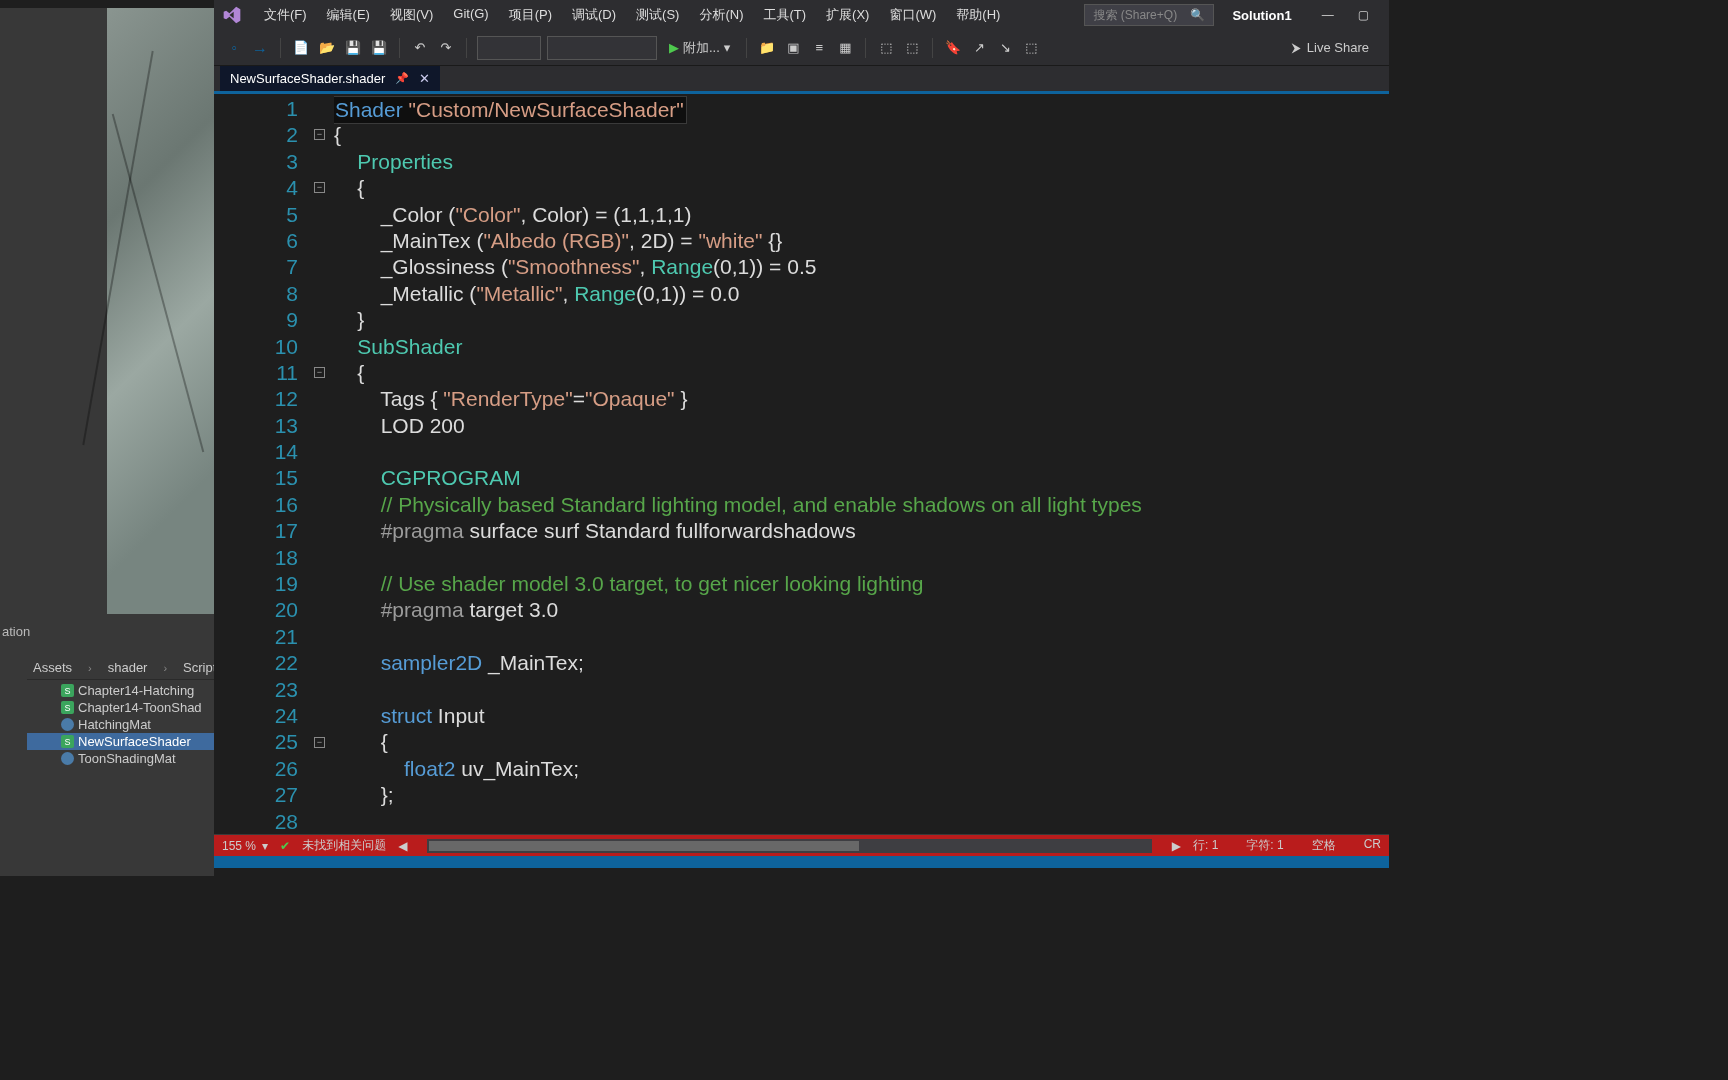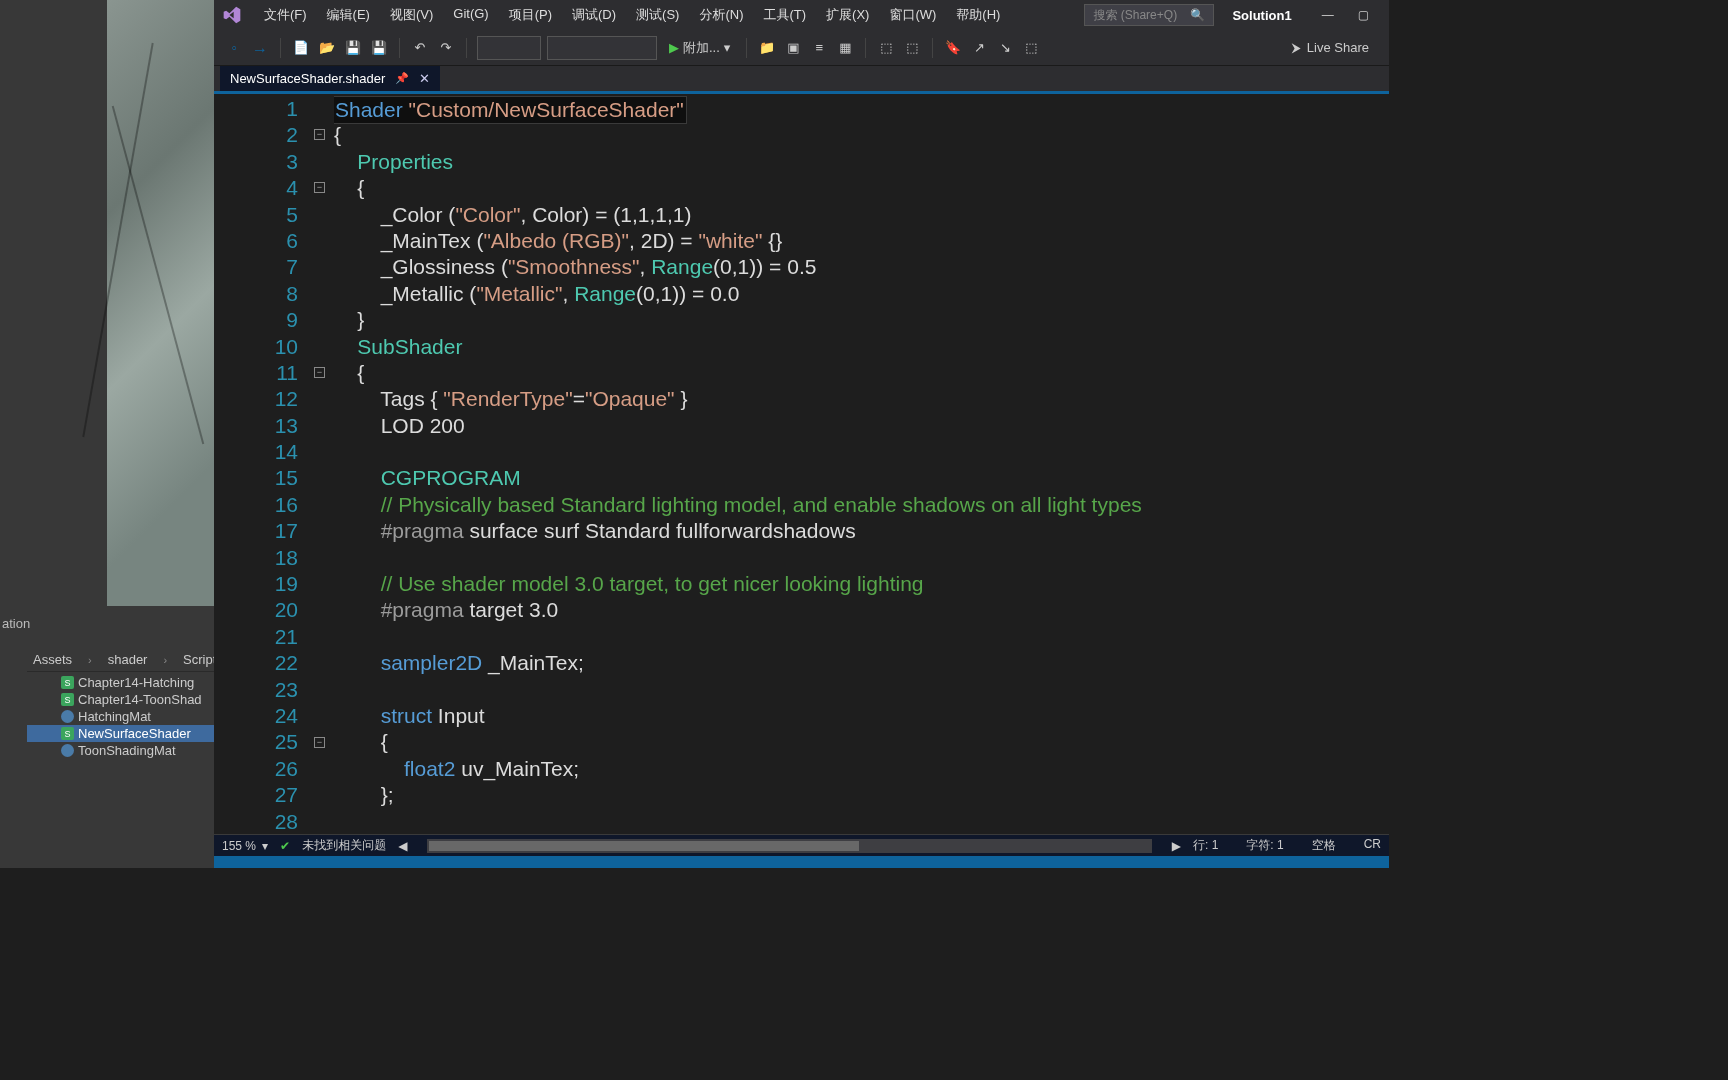--- a/index.html
+++ b/index.html
@@ -1,19 +1,19 @@
 <!DOCTYPE html>
 <html><head>
 <meta charset="utf-8">
 <style>
 * { margin: 0; padding: 0; box-sizing: border-box; font-family: "Segoe UI", sans-serif; }
 body { background: #1e1e1e; width: 1728px; height: 1080px; overflow: hidden; position: relative; }
 
 
-.left-unity { position: absolute; left: 0; top: 0; width: 214px; height: 868px; background: #383838; }
+.left-unity { position: absolute; left: 0; top: 8px; width: 214px; height: 868px; background: #383838; }
 .unity-viewport { position: absolute; left: 107px; top: 0; width: 107px; height: 606px; background: linear-gradient(135deg, #8a9590 0%, #6b7772 30%, #9ba8a2 55%, #778580 80%); }
 .unity-viewport::before, .unity-viewport::after { content: ""; position: absolute; background: rgba(0,0,0,0.3); }
 .unity-viewport::before { left: 10px; top: 40px; width: 2px; height: 400px; transform: rotate(10deg); }
 .unity-viewport::after { left: 50px; top: 100px; width: 2px; height: 350px; transform: rotate(-15deg); }
 .unity-label { position: absolute; left: 0; top: 612px; color: #bbb; font-size: 13px; padding: 4px 2px; }
 .unity-project { position: absolute; left: 27px; top: 648px; width: 187px; }
 .breadcrumb { display: flex; align-items: center; padding: 4px 6px; background: #383838; border-bottom: 1px solid #2a2a2a; gap: 12px; }
 .breadcrumb .part { color: #ccc; font-size: 13px; }
 .breadcrumb .chev { color: #888; margin: 0 4px; font-size: 11px; }
 .folder-caret { position: absolute; left: 36px; top: 658px; color: #ccc; font-size: 10px; }
@@ -58,21 +58,21 @@
 .code { flex: 1; color: #dcdcdc; white-space: pre; padding-top: 2px; overflow: hidden; }
 .code .row { height: 26.4px; }
 .tok-kw { color: #569cd6; }
 .tok-type { color: #4ec9b0; }
 .tok-str { color: #d69d85; }
 .tok-com { color: #57a64a; }
 .tok-id { color: #dcdcdc; }
 .tok-pre { color: #9b9b9b; }
 .hl-line { background: #0f0f0f; border: 1px solid #3a3a3a; display: inline-block; padding: 0 2px; margin-left: -2px; }
 
-.vs-status { height: 22px; background: #0f172a; border-top: 1px solid #3a3a3a; display: flex; align-items: center; color: #ccc; font-size: 12px; padding: 0 8px; gap: 12px; }
+.vs-status { height: 22px; background: #b91c1c; border-top: 1px solid #3a3a3a; display: flex; align-items: center; color: #ccc; font-size: 12px; padding: 0 8px; gap: 12px; }
 .vs-status .zoom { display: flex; align-items: center; gap: 6px; }
 .vs-status .ok { color: #4ec94e; }
 .vs-status .hscroll { flex: 1; height: 14px; background: #3e3e42; margin: 0 8px; position: relative; }
 .vs-status .hscroll::before { content: ""; position: absolute; left: 2px; top: 2px; width: 430px; height: 10px; background: #686868; }
 .vs-status .right { display: flex; gap: 28px; }
 
 .vs-bottom { height: 12px; background: #0e639c; }
 </style>
 </head>
 <body>

